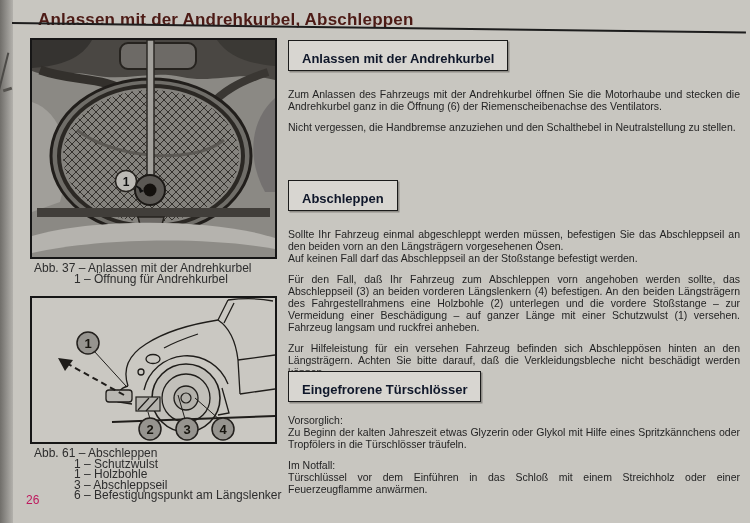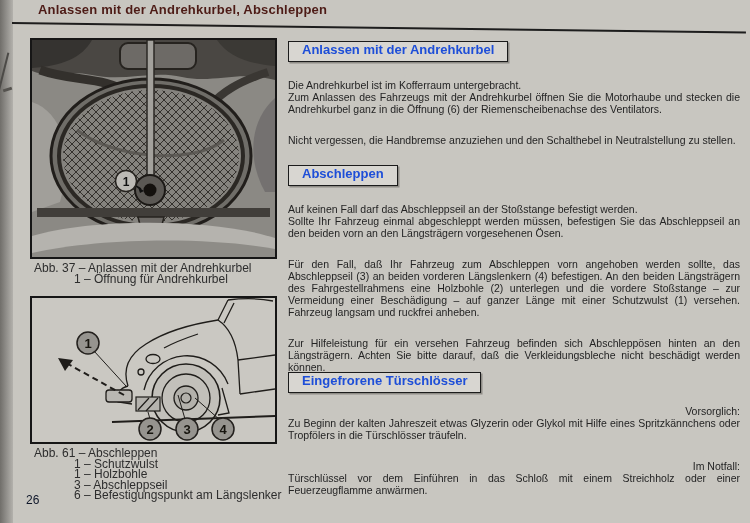--- a/index.html
+++ b/index.html
@@ -8,49 +8,49 @@
     background:#c8c6c0;
     font-family:"Liberation Sans", sans-serif;
     color:#242424;
   }
   
   .binding{position:absolute;left:0;top:0;bottom:0;width:13px;
     background:linear-gradient(to right,#706e6a 0%,#8e8c88 45%,#b3b1ac 100%);}
   .scratch{position:absolute;left:2px;top:52px;width:2px;height:44px;background:#4c4a47;transform:rotate(14deg);}
   .smudge{position:absolute;left:3px;top:88px;width:9px;height:3px;background:#55534f;transform:rotate(-18deg);}
 
-  .page-title{position:absolute;left:38px;top:2px;font-size:13px;font-weight:bold;letter-spacing:.2px;}
+  .page-title{position:absolute;left:38px;top:10px;font-size:17px;font-weight:bold;letter-spacing:.2px;}
   .title-rule{position:absolute;left:12px;top:22px;width:734px;height:2px;background:#1d1d1d;
     transform:rotate(0.75deg);transform-origin:left center;}
 
   .figure{position:absolute;left:30px;background:#8b8984;border:2px solid #161616;box-sizing:border-box;}
   .fig37{top:38px;width:247px;height:221px;}
   .fig38{top:296px;width:247px;height:148px;background:#cac8c2;}
   .figure svg{display:block;width:100%;height:100%;}
 
   .caption{position:absolute;left:34px;font-size:12px;line-height:10.5px;color:#2d2d2d;}
   .cap37{top:263px;}
   .cap38{top:448px;}
   .caption .legend-line{padding-left:40px;}
 
-  .page-number{position:absolute;left:26px;top:493px;font-size:12px;color:#0f172a;}
+  .page-number{position:absolute;left:26px;top:493px;font-size:12px;color:#be185d;}
 
   .section{position:absolute;left:288px;width:452px;}
   .sec-anlassen{top:40px;}
-  .sec-abschleppen{top:164px;}
+  .sec-abschleppen{top:180px;}
   .sec-tuer{top:371px;}
 
   .heading-box{display:inline-block;border:1.5px solid #1b1b1b;background:#d8d6d1;
-    padding:0 13px 4px 13px;font-size:13px;font-weight:bold;color:#1d4ed8;
+    padding:10px 13px 4px 13px;font-size:13px;font-weight:bold;color:#0f172a;
     box-shadow:1.5px 1.5px 0 rgba(70,68,64,.45);}
   .sec-body{margin-top:17px;}
   .sec-tuer .sec-body{margin-top:12px;}
   .sec-body p{margin:0;font-size:10.5px;line-height:12px;text-align:justify;}
-  .sec-body p.gap{margin-top:19px;}
-  .sec-body p.nojust{text-align:right;}
+  .sec-body p.gap{margin-top:9px;}
+  .sec-body p.nojust{text-align:left;}
 </style>
 </head>
 <body>
 
 <div class="page">
 
   <div class="binding"></div>
   <div class="scratch"></div>
   <div class="smudge"></div>
 
@@ -151,31 +151,30 @@
     <div class="legend-line">1 – Holzbohle</div>
     <div class="legend-line">3 – Abschleppseil</div>
     <div class="legend-line">6 – Befestigungspunkt am Längslenker</div>
   </div>
 
   <div class="page-number">26</div>
 
   <div class="section sec-anlassen">
     <div class="heading-box">Anlassen mit der Andrehkurbel</div>
     <div class="sec-body">
-      <p>Die Andrehkurbel ist im Kofferraum untergebracht.</p>
       <p>Zum Anlassen des Fahrzeugs mit der Andrehkurbel öffnen Sie die Motorhaube und stecken die Andrehkurbel ganz in die Öffnung (6) der Riemenscheibenachse des Ventilators.</p>
       <p class="gap">Nicht vergessen, die Handbremse anzuziehen und den Schalthebel in Neutralstellung zu stellen.</p>
     </div>
   </div>
 
   <div class="section sec-abschleppen">
     <div class="heading-box">Abschleppen</div>
     <div class="sec-body">
+      <p>Sollte Ihr Fahrzeug einmal abgeschleppt werden müssen, befestigen Sie das Abschleppseil an den beiden vorn an den Längsträgern vorgesehenen Ösen.</p>
       <p>Auf keinen Fall darf das Abschleppseil an der Stoßstange befestigt werden.</p>
-      <p>Sollte Ihr Fahrzeug einmal abgeschleppt werden müssen, befestigen Sie das Abschleppseil an den beiden vorn an den Längsträgern vorgesehenen Ösen.</p>
       <p class="gap">Für den Fall, daß Ihr Fahrzeug zum Abschleppen vorn angehoben werden sollte, das Abschleppseil (3) an beiden vorderen Längslenkern (4) befestigen. An den beiden Längsträgern des Fahrgestellrahmens eine Holzbohle (2) unterlegen und die vordere Stoßstange – zur Vermeidung einer Beschädigung – auf ganzer Länge mit einer Schutzwulst (1) versehen. Fahrzeug langsam und ruckfrei anheben.</p>
       <p class="gap">Zur Hilfeleistung für ein versehen Fahrzeug befinden sich Abschleppösen hinten an den Längsträgern. Achten Sie bitte darauf, daß die Verkleidungsbleche nicht beschädigt werden können.</p>
     </div>
   </div>
 
   <div class="section sec-tuer">
     <div class="heading-box">Eingefrorene Türschlösser</div>
     <div class="sec-body">
       <p class="nojust">Vorsorglich:</p>
       <p>Zu Beginn der kalten Jahreszeit etwas Glyzerin oder Glykol mit Hilfe eines Spritzkännchens oder Tropfölers in die Türschlösser träufeln.</p>

